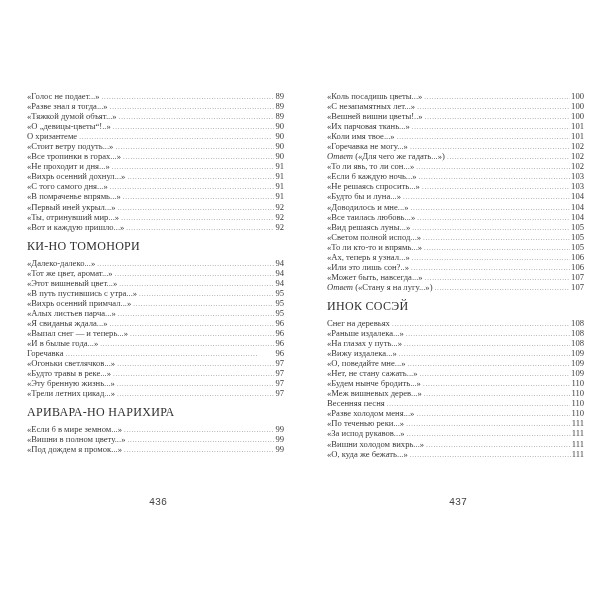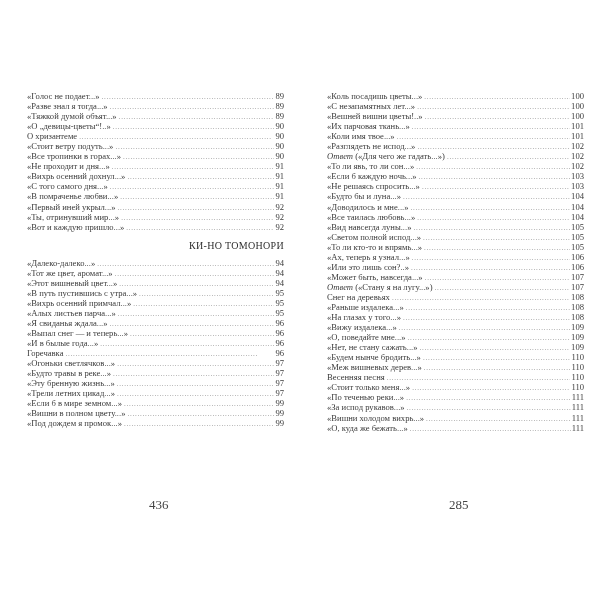--- a/index.html
+++ b/index.html
@@ -7,22 +7,22 @@
          font-family: "Liberation Serif", "DejaVu Serif", serif; color: #3a3a3a; }
   .page { position: absolute; top: 91px; }
   .page-left { left: 27px; width: 257px; }
   .page-right { left: 327px; width: 257px; }
   .entry { display: flex; align-items: baseline; height: 10.05px; line-height: 10px; font-size: 8.6px; white-space: nowrap; }
   .entry .title { flex: 0 0 auto; padding-right: 2px; }
   .entry .title i { }
   .entry .leader { flex: 1 1 auto; overflow: hidden; color: #888; letter-spacing: 1px; font-size: 7px; }
   .entry .leader::before { content: ". . . . . . . . . . . . . . . . . . . . . . . . . . . . . . . . . . . . . . . . . . . . . . . . . . . . . . . . . . . . . . . . . . . . . . . . . . . . ."; letter-spacing: -0.5px; }
   .entry .num { flex: 0 0 auto; padding-left: 1px; text-align: right; }
-  .section-head { font-size: 10px; letter-spacing: 0.3px; height: 12px; line-height: 12px; margin: 8px 0 6px 0; color: #2f2f2f; text-align: right; }
-  .folio { position: absolute; top: 497px; font-size: 13px; color: #444; }
+  .section-head { font-size: 12px; letter-spacing: 0.3px; height: 12px; line-height: 12px; margin: 8px 0 6px 0; color: #2f2f2f; }
+  .folio { position: absolute; top: 497px; font-size: 10px; color: #444; font-family: Liberation Mono, monospace; }
   .folio-left { left: 149px; }
   .folio-right { left: 449px; }
 </style>
 </head>
 <body>
 
 <div class="page page-left">
 
   <div id="L0">
       <div class="entry">
@@ -69,21 +69,21 @@
         <span class="title">«Вихрь осенний дохнул...»</span>
         <span class="leader"></span>
         <span class="num">91</span>
       </div>
       <div class="entry">
         <span class="title">«С того самого дня...»</span>
         <span class="leader"></span>
         <span class="num">91</span>
       </div>
       <div class="entry">
-        <span class="title">«В помраченье любви...»</span>
+        <span class="title">«В помраченье впрямь...»</span>
         <span class="leader"></span>
         <span class="num">91</span>
       </div>
       <div class="entry">
         <span class="title">«Первый иней укрыл...»</span>
         <span class="leader"></span>
         <span class="num">92</span>
       </div>
       <div class="entry">
         <span class="title">«Ты, отринувший мир...»</span>
@@ -162,20 +162,21 @@
         <span class="title">«Эту бренную жизнь...»</span>
         <span class="leader"></span>
         <span class="num">97</span>
       </div>
       <div class="entry">
         <span class="title">«Трели летних цикад...»</span>
         <span class="leader"></span>
         <span class="num">97</span>
       </div>
     </div>
+  <div class="section-head">АРИВАРА-НО НАРИХИРА</div>
   <div id="L2">
       <div class="entry">
         <span class="title">«Если б в мире земном...»</span>
         <span class="leader"></span>
         <span class="num">99</span>
       </div>
       <div class="entry">
         <span class="title">«Вишни в полном цвету...»</span>
         <span class="leader"></span>
         <span class="num">99</span>
@@ -210,21 +211,21 @@
         <span class="title">«Их парчовая ткань...»</span>
         <span class="leader"></span>
         <span class="num">101</span>
       </div>
       <div class="entry">
         <span class="title">«Коли имя твое...»</span>
         <span class="leader"></span>
         <span class="num">101</span>
       </div>
       <div class="entry">
-        <span class="title">«Разглядеть не испод...»</span>
+        <span class="title">«Горечавка не могу...»</span>
         <span class="leader"></span>
         <span class="num">102</span>
       </div>
       <div class="entry">
         <span class="title"><i>Ответ</i><span> («Для чего же гадать...»)</span></span>
         <span class="leader"></span>
         <span class="num">102</span>
       </div>
       <div class="entry">
         <span class="title">«То ли явь, то ли сон...»</span>
@@ -250,21 +251,21 @@
         <span class="title">«Доводилось и мне...»</span>
         <span class="leader"></span>
         <span class="num">104</span>
       </div>
       <div class="entry">
         <span class="title">«Все таилась любовь...»</span>
         <span class="leader"></span>
         <span class="num">104</span>
       </div>
       <div class="entry">
-        <span class="title">«Вид навсегда луны...»</span>
+        <span class="title">«Вид решаясь луны...»</span>
         <span class="leader"></span>
         <span class="num">105</span>
       </div>
       <div class="entry">
         <span class="title">«Светом полной испод...»</span>
         <span class="leader"></span>
         <span class="num">105</span>
       </div>
       <div class="entry">
         <span class="title">«То ли кто-то и впрямь...»</span>
@@ -285,33 +286,34 @@
         <span class="title">«Может быть, навсегда...»</span>
         <span class="leader"></span>
         <span class="num">107</span>
       </div>
       <div class="entry">
         <span class="title"><i>Ответ</i><span> («Стану я на лугу...»)</span></span>
         <span class="leader"></span>
         <span class="num">107</span>
       </div>
     </div>
+  <div class="section-head">ИНОК СОСЭЙ</div>
   <div id="R1">
       <div class="entry">
         <span class="title">Снег на деревьях</span>
         <span class="leader"></span>
         <span class="num">108</span>
       </div>
       <div class="entry">
         <span class="title">«Раньше издалека...»</span>
         <span class="leader"></span>
         <span class="num">108</span>
       </div>
       <div class="entry">
-        <span class="title">«На глазах у того...»</span>
+        <span class="title">«На глазах у путь...»</span>
         <span class="leader"></span>
         <span class="num">108</span>
       </div>
       <div class="entry">
         <span class="title">«Вижу издалека...»</span>
         <span class="leader"></span>
         <span class="num">109</span>
       </div>
       <div class="entry">
         <span class="title">«О, поведайте мне...»</span>
@@ -332,21 +334,21 @@
         <span class="title">«Меж вишневых дерев...»</span>
         <span class="leader"></span>
         <span class="num">110</span>
       </div>
       <div class="entry">
         <span class="title">Весенняя песня</span>
         <span class="leader"></span>
         <span class="num">110</span>
       </div>
       <div class="entry">
-        <span class="title">«Стоит только меня...»</span>
+        <span class="title">«Разве холодом меня...»</span>
         <span class="leader"></span>
         <span class="num">110</span>
       </div>
       <div class="entry">
         <span class="title">«По теченью реки...»</span>
         <span class="leader"></span>
         <span class="num">111</span>
       </div>
       <div class="entry">
         <span class="title">«За испод рукавов...»</span>
@@ -358,13 +360,13 @@
         <span class="leader"></span>
         <span class="num">111</span>
       </div>
       <div class="entry">
         <span class="title">«О, куда же бежать...»</span>
         <span class="leader"></span>
         <span class="num">111</span>
       </div>
     </div>
 </div>
-<div class="folio folio-right">285</div>
+<div class="folio folio-right">437</div>
 
 </body></html>

